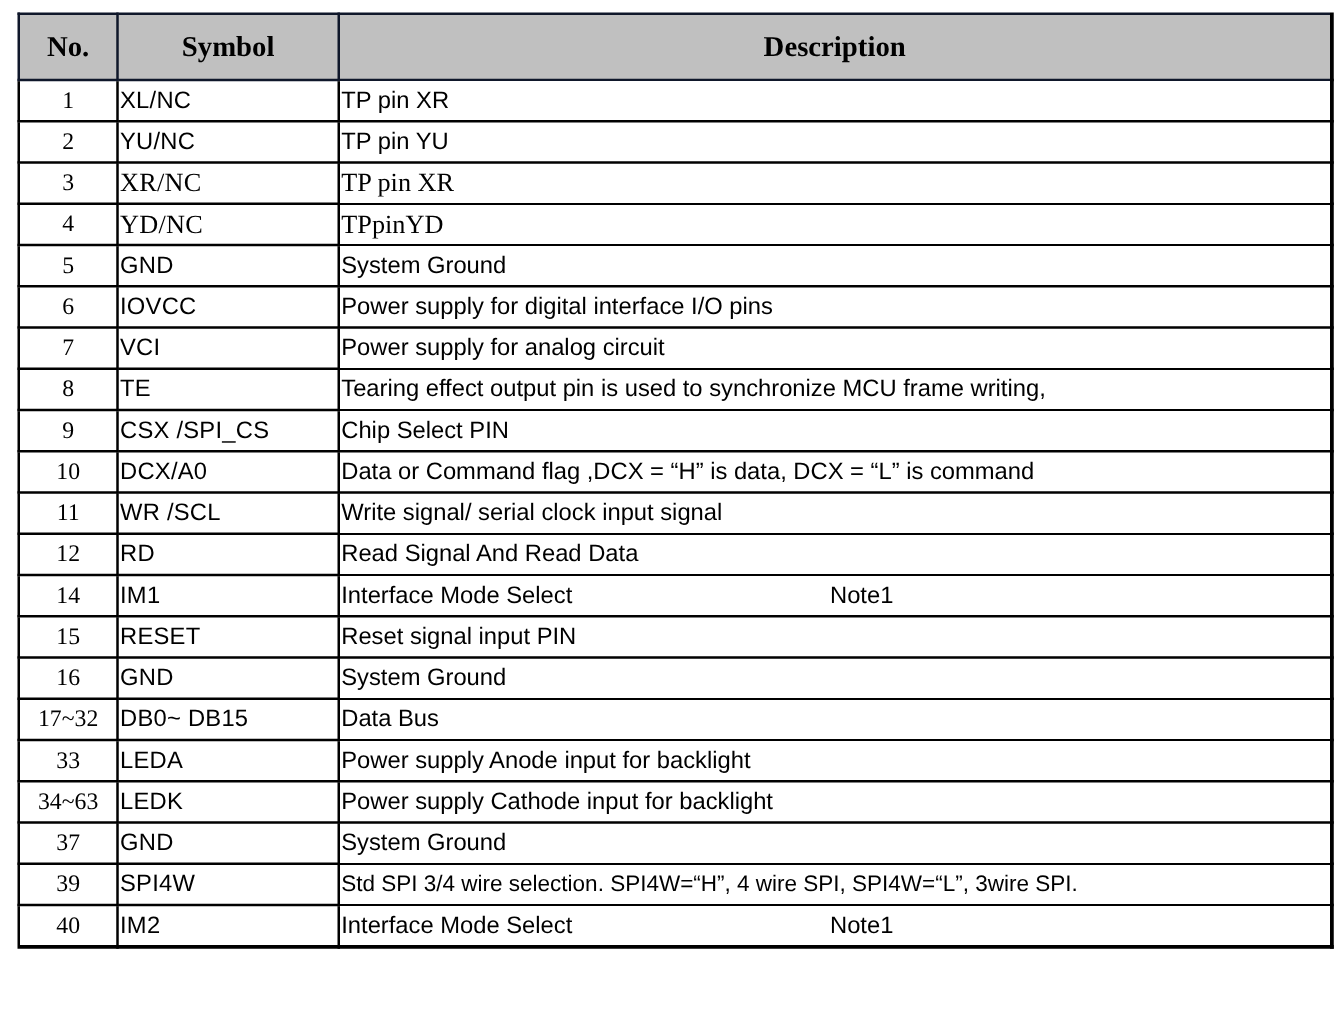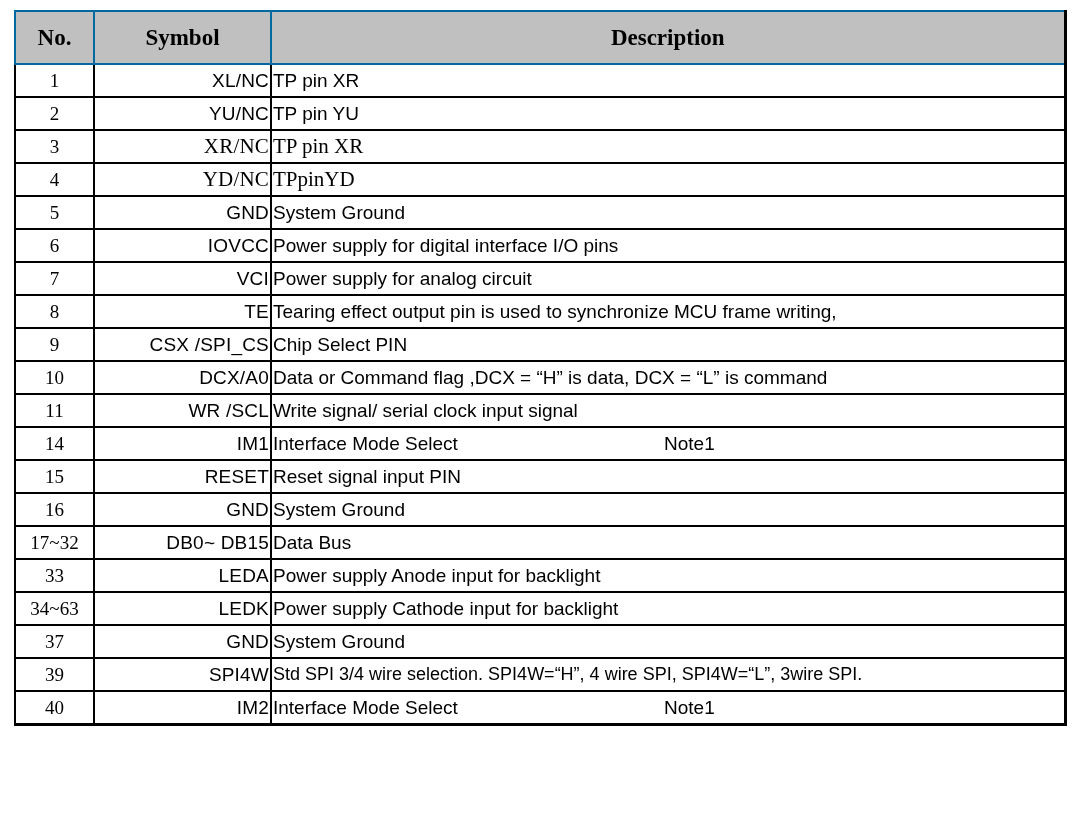--- a/index.html
+++ b/index.html
@@ -30,21 +30,21 @@
   col.c-symbol { width: 177px; }
   col.c-desc   { width: 794px; }
 
   .pin-table th {
     background: var(--header-bg, #c0c0c0);
     font-family: "Liberation Serif", serif;
     font-weight: bold;
     font-size: 23px;
     color: #000000;
     height: 49px;
-    border: 2px solid #0369a1;
+    border: 2px solid #0f172a;
     text-align: center;
     vertical-align: middle;
   }
   .pin-table td {
     border: 2px solid #000000;
     height: 29px;
     font-size: 19px;
     color: #000000;
     vertical-align: middle;
     background: #ffffff;
@@ -52,21 +52,21 @@
     white-space: nowrap;
   }
   .pin-table tbody tr { height: 33px; }
 
   td.no {
     text-align: center;
     font-family: "Liberation Serif", serif;
     font-size: 19px;
   }
   td.symbol {
-    text-align: right;
+    text-align: left;
     font-family: "Liberation Sans", sans-serif;
     font-size: 19px;
     letter-spacing: 0.2px;
   }
   td.desc {
     text-align: left;
     position: relative;
     font-family: "Liberation Sans", sans-serif;
   }
   tr.serif-row td.symbol,
@@ -151,20 +151,25 @@
           <td class="no">10</td>
           <td class="symbol">DCX/A0</td>
           <td class="desc"><span>Data or Command flag ,DCX = “H” is data, DCX = “L” is command</span></td>
         </tr>
         <tr>
           <td class="no">11</td>
           <td class="symbol">WR /SCL</td>
           <td class="desc"><span>Write signal/ serial clock input signal</span></td>
         </tr>
         <tr>
+          <td class="no">12</td>
+          <td class="symbol">RD</td>
+          <td class="desc"><span>Read Signal And Read Data</span></td>
+        </tr>
+        <tr>
           <td class="no">14</td>
           <td class="symbol">IM1</td>
           <td class="desc"><span>Interface Mode Select</span><span class="note">Note1</span></td>
         </tr>
         <tr>
           <td class="no">15</td>
           <td class="symbol">RESET</td>
           <td class="desc"><span>Reset signal input PIN</span></td>
         </tr>
         <tr>

